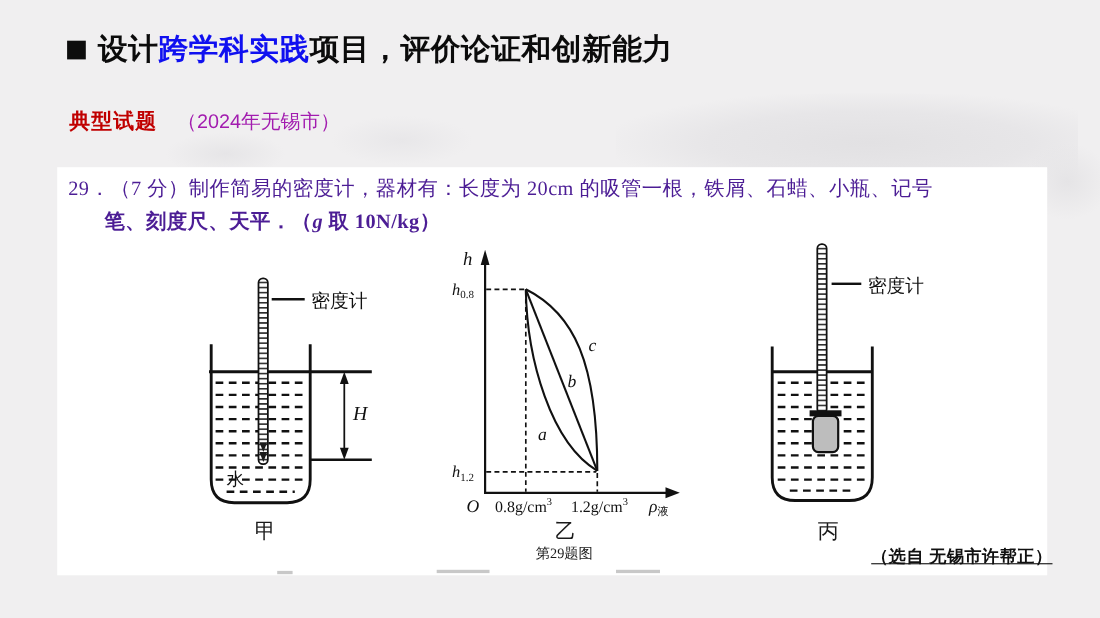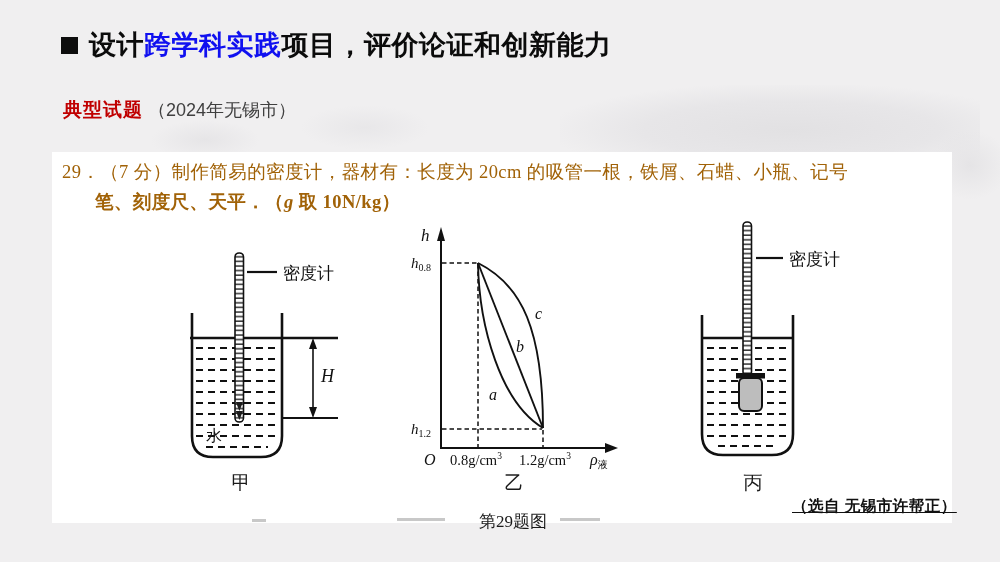--- a/index.html
+++ b/index.html
@@ -18,40 +18,40 @@
   .wm4{left:930px; top:130px; width:80px; height:70px;
     background:radial-gradient(ellipse, #e5e4e6 0%, rgba(240,239,240,0) 70%);}
 
   .title-row{position:absolute; left:61px; top:27px; display:flex; align-items:center;}
   .bullet-square{width:17px; height:17px; background:#0d0d0d; margin-right:11px; flex:0 0 auto;}
   .title-text{font-size:27px; font-weight:bold; color:#0b0b0b; letter-spacing:0.5px; white-space:nowrap;}
   .title-text .hl{color:#1010f0;}
 
   .subtitle-row{position:absolute; left:63px; top:97px; display:flex; align-items:center; white-space:nowrap;}
   .tag{font-size:19px; font-weight:bold; color:#c00000; letter-spacing:1px;}
-  .source{font-size:18px; color:#404040; margin-left:5px;}
+  .source{font-size:18px; color:#a21caf; margin-left:18px;}
 
   .panel{position:absolute; left:52px; top:152px; width:900px; height:371px; background:#ffffff;}
 
   .question{
     position:absolute; left:10px; top:5px; width:884px;
     font-family:"Liberation Serif", serif; font-size:18.5px; line-height:30px;
-    color:#a16207; letter-spacing:0.4px; white-space:nowrap;
+    color:#4c1d95; letter-spacing:0.4px; white-space:nowrap;
   }
   .q-line2{padding-left:33px;font-weight:bold;}
   .q-line2 i{font-family:"Liberation Serif", serif;}
 
   .fig{position:absolute;}
   .fig-caption{
     position:absolute; font-family:"Liberation Serif", serif; font-size:19px;
     color:#1a1a1a; width:40px; text-align:center;
   }
   .fig-title{
     position:absolute; left:396px; top:342px; width:130px; text-align:center;
-    font-family:"Liberation Serif", serif; font-size:17px; color:#1a1a1a;margin-top:16px;
+    font-family:"Liberation Serif", serif; font-size:13px; color:#1a1a1a;
   }
   .credit{
     position:absolute; left:740px; top:344px; font-size:15.5px; font-weight:bold;
     color:#111; white-space:nowrap; letter-spacing:0.5px;text-decoration:underline;
   }
   .frag{position:absolute; background:#9a9a9a; opacity:0.55; height:3px;}
   svg text{font-family:"Liberation Serif", serif; fill:#111;}
 </style>
 </head>
 <body>

